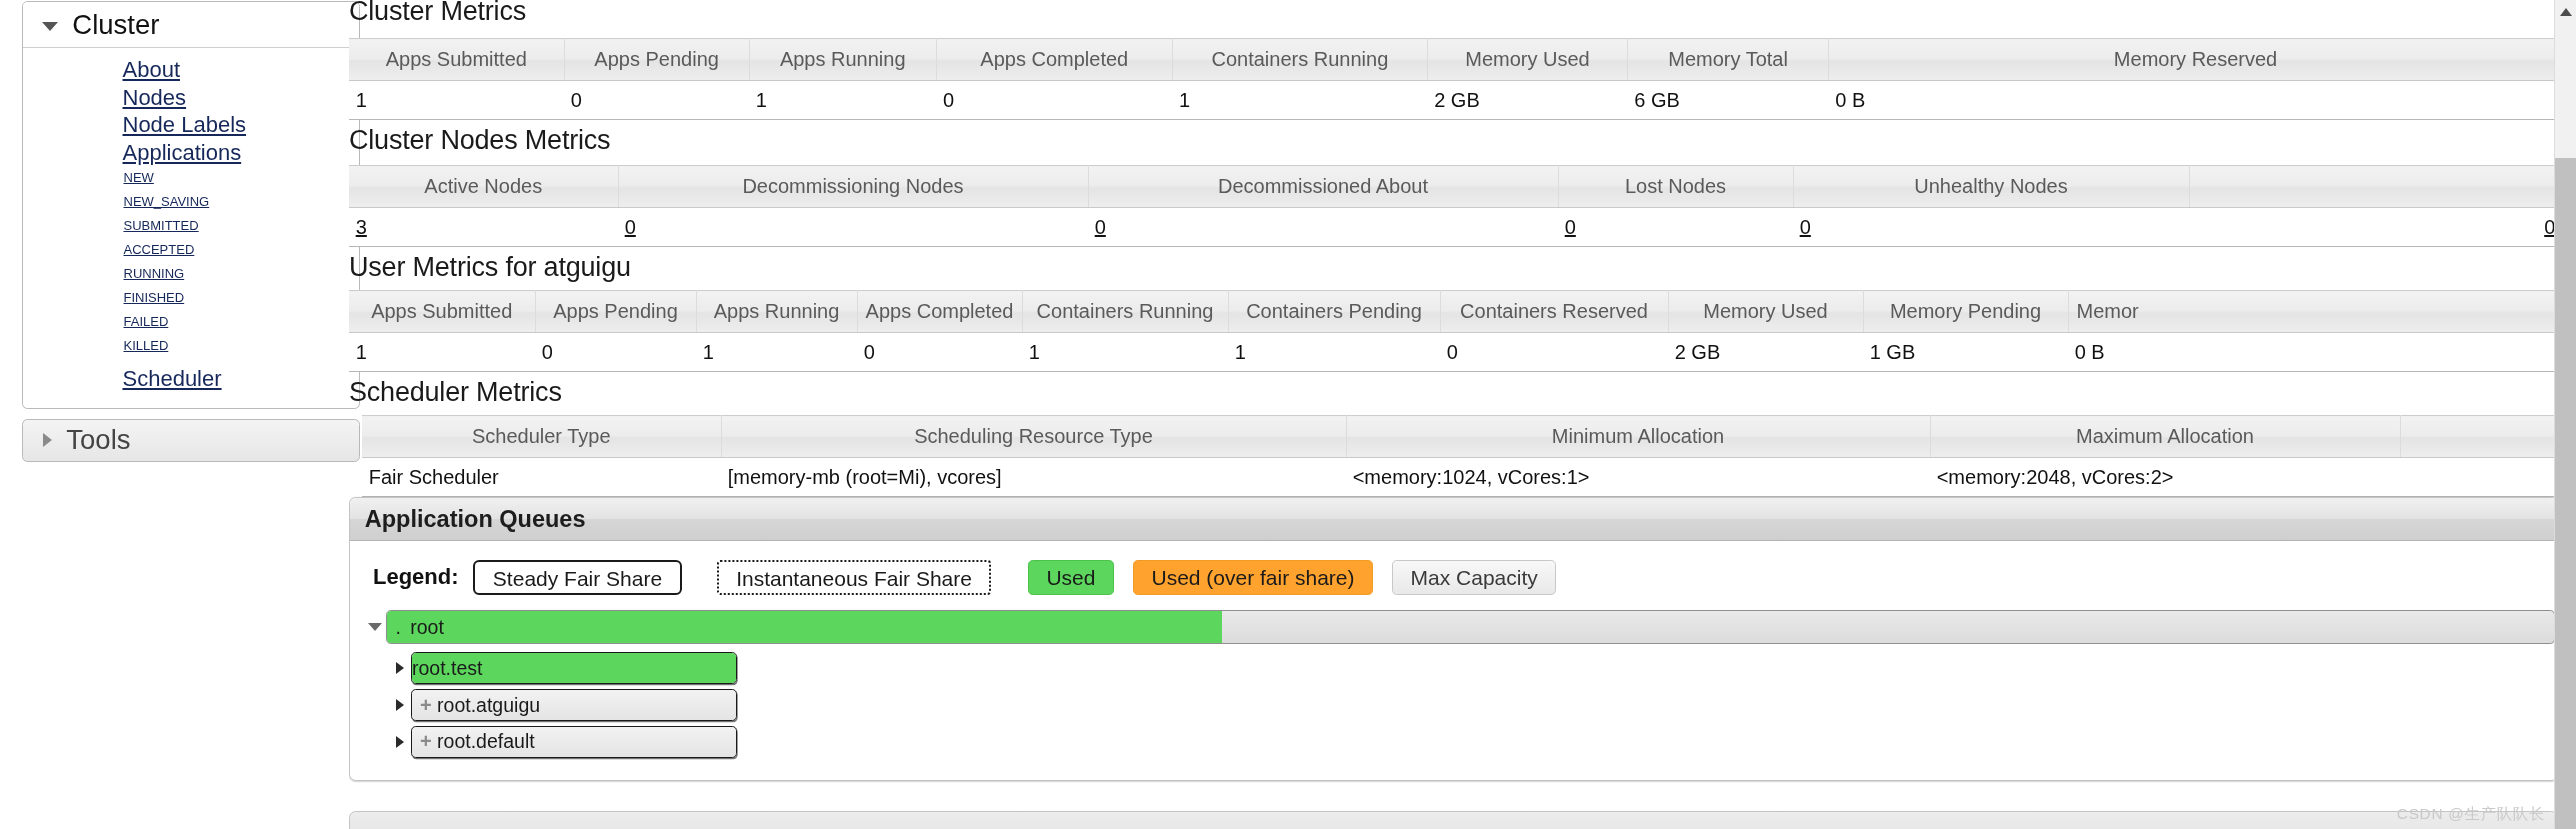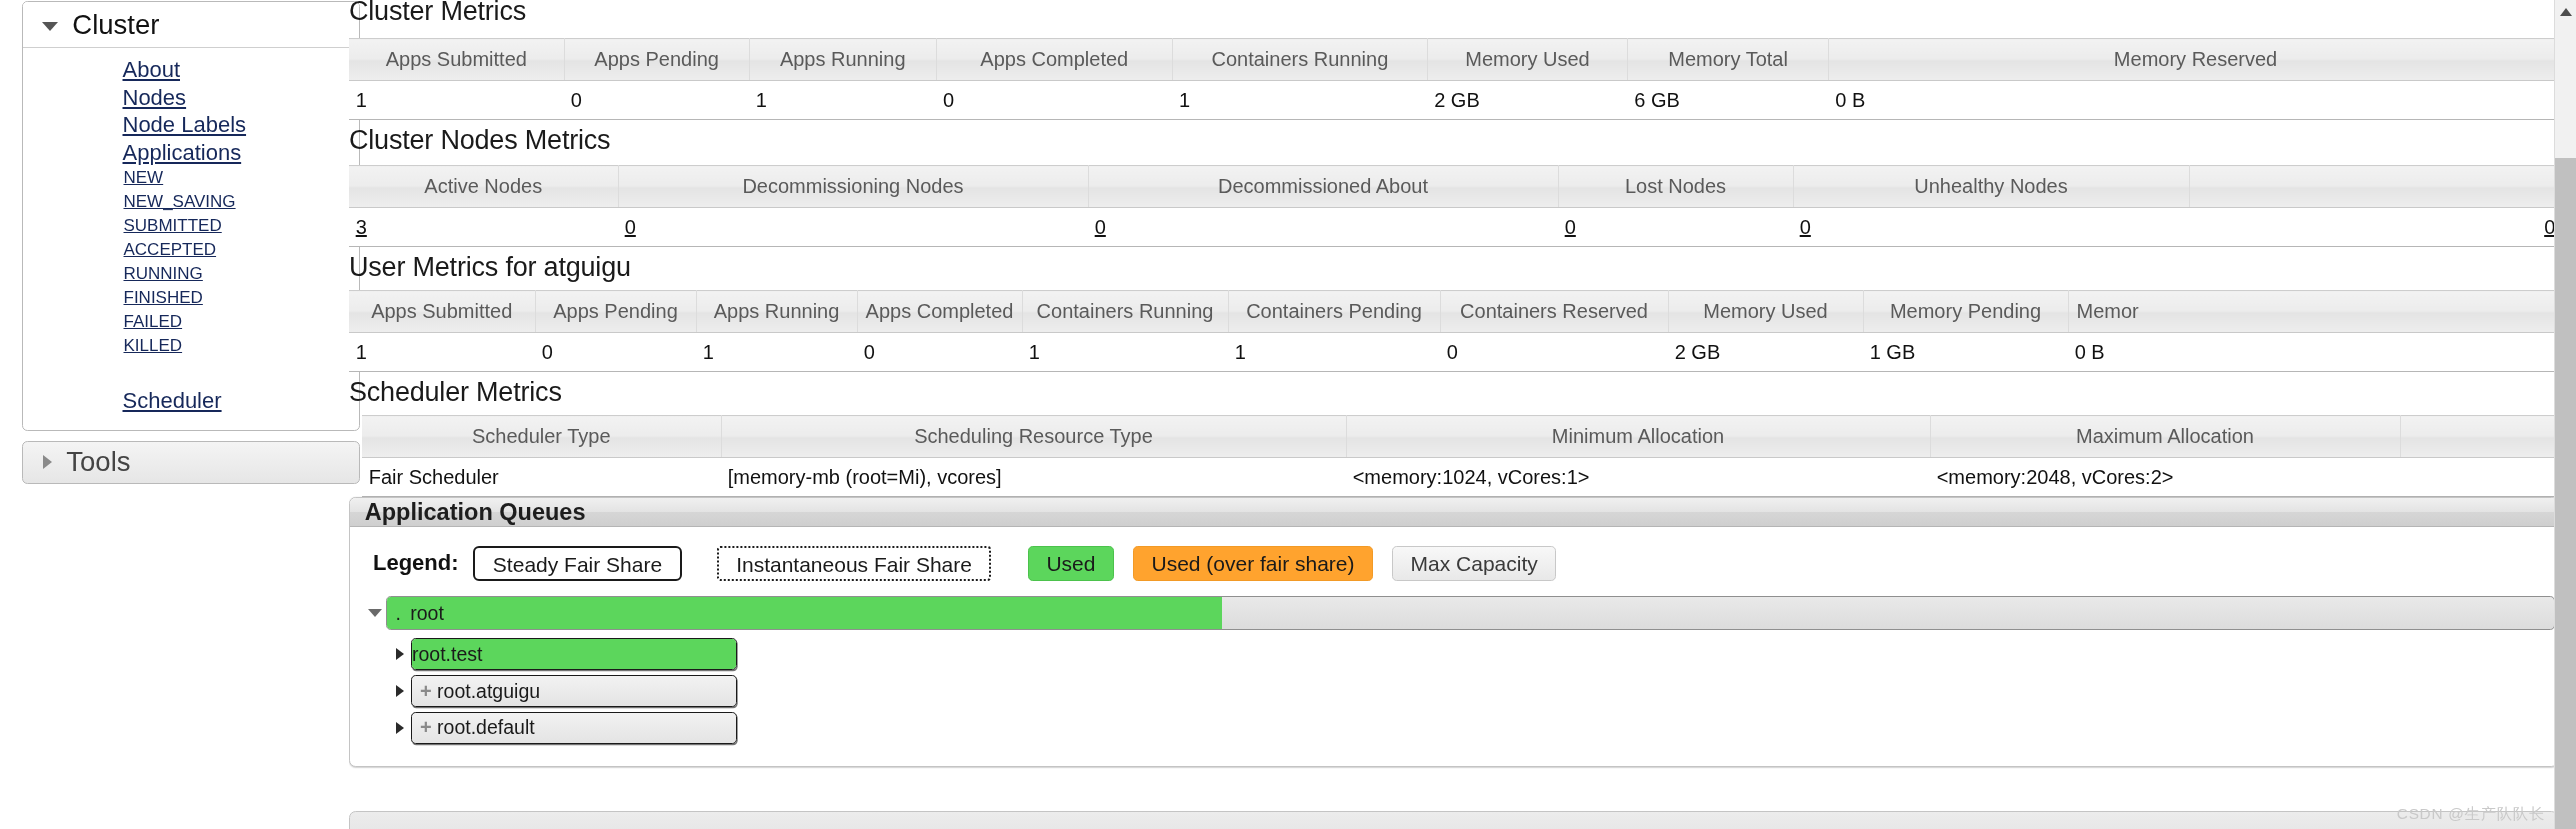--- a/index.html
+++ b/index.html
@@ -58,24 +58,24 @@
     display: block;
     color: #16285a;
     text-decoration: underline;
     font-size: 22px;
     line-height: 27.5px;
     padding-left: 100px;
     white-space: nowrap;
   }
   .nav-link.sub {
     padding-left: 101px;
-    font-size: 17px;
+    font-size: 13px;
     line-height: 24px;
   }
-  .nav-link.scheduler { margin-top: 29px; }
+  .nav-link.scheduler { margin-top: 7px; }
 
   .tools-panel {
     margin-top: 10px;
     border: 0.7px solid #b9b9b9;
     border-radius: 5.4px;
     background: linear-gradient(#f4f4f4, #e6e6e6);
     height: 43px;
     display: flex;
     align-items: center;
     padding-left: 20px;
@@ -156,21 +156,21 @@
     left: 0px;
     top: 497px;
     width: 2209px;
     border: 0.7px solid #c4c4c4;
     border-radius: 6.7px;
     background: #ffffff;
     box-shadow: 0 0.7px 1.3px rgba(0,0,0,.18);
     overflow: hidden;
   }
   #queues-header {
-    height: 29px;
+    height: 43px;
     background: linear-gradient(#f0f0f0 0%, #e3e3e3 50%, #d6d6d6 51%, #cfcfcf 100%);
     border-bottom: 0.7px solid #b5b5b5;
     display: flex;
     align-items: center;
     padding-left: 14.8px;
   }
   #queues-header .ttl {
     font-size: 23.5px;
     font-weight: bold;
     color: #1d1d1d;

